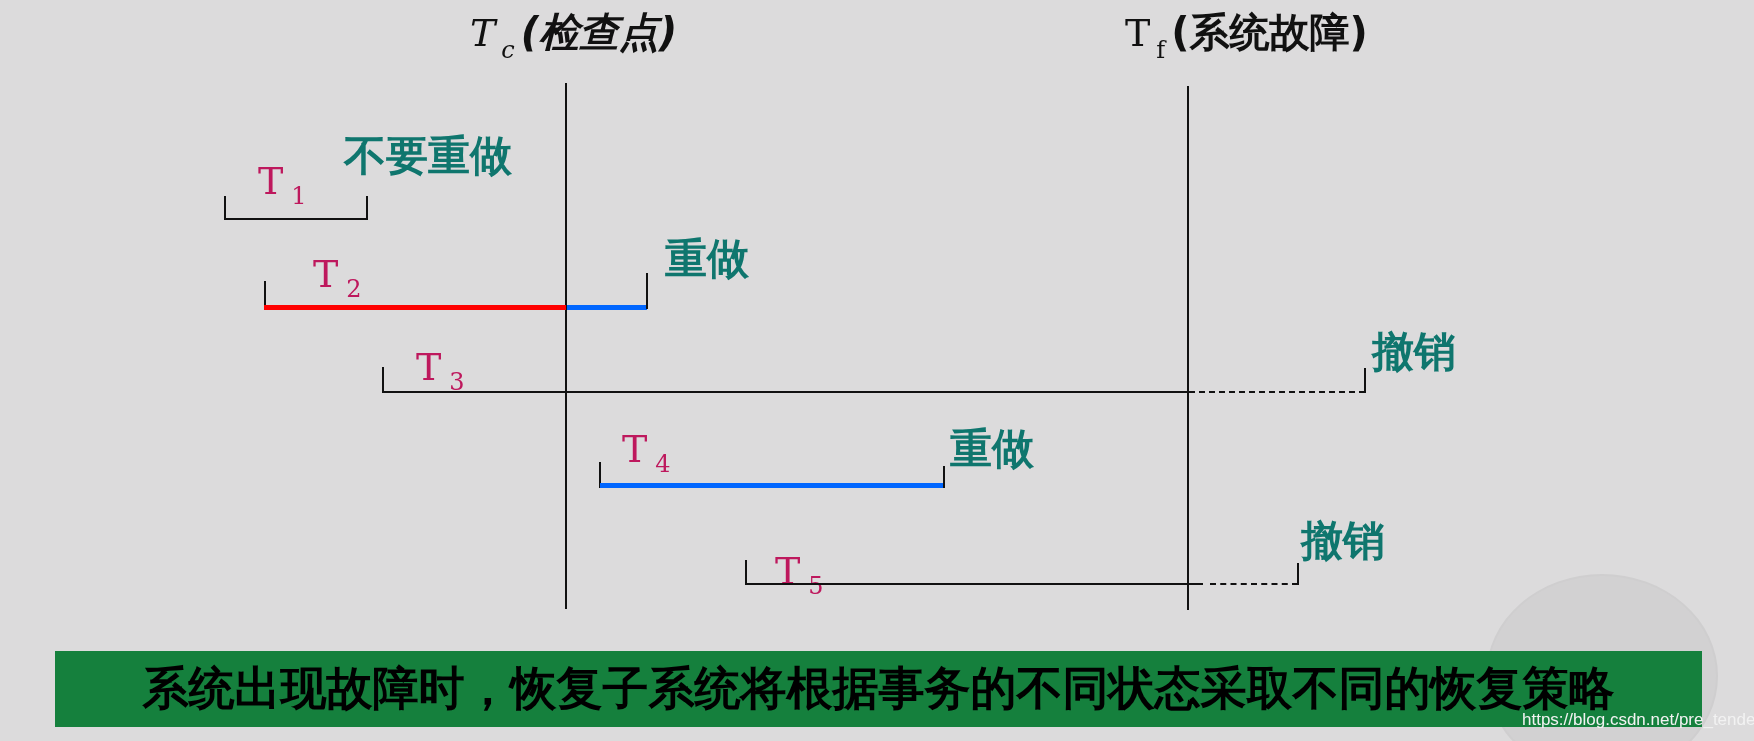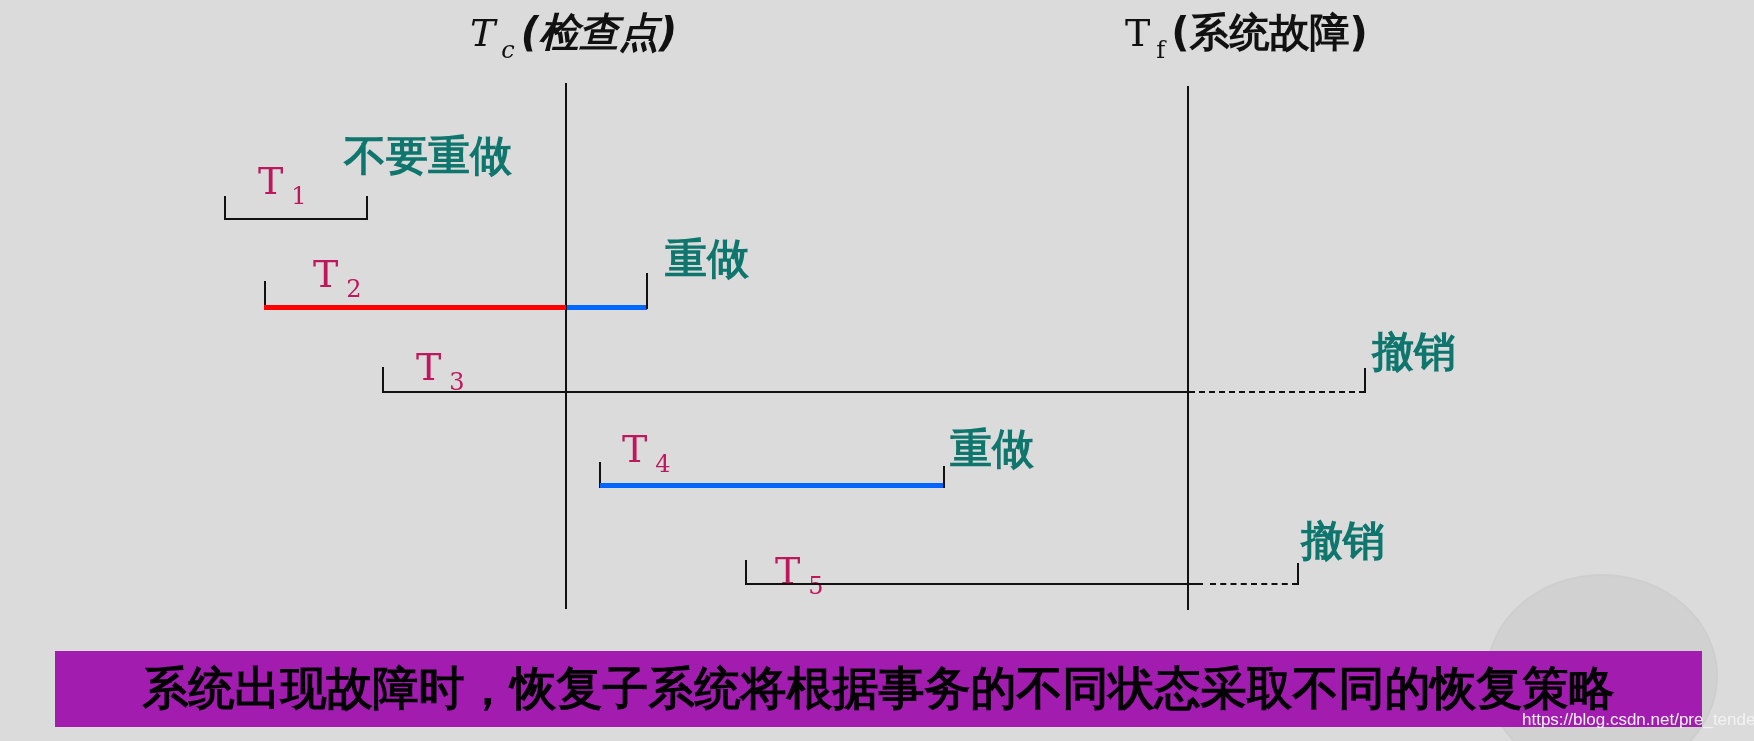--- a/index.html
+++ b/index.html
@@ -9,21 +9,21 @@
   .hline{position:absolute;height:2px;background:#111;}
   .tick{position:absolute;width:2px;background:#111;}
   .thick{height:5px;}
   .dash{position:absolute;height:0;border-top:2px dashed #111;}
   .tlabel{position:absolute;font-family:"DejaVu Serif","Liberation Serif",serif;font-size:38px;color:#be185d;line-height:1;}
   .tlabel sub{font-size:24px;vertical-align:-10px;margin-left:8px;}
   .cn{position:absolute;font-family:"DejaVu Sans","Liberation Sans",sans-serif;font-weight:bold;font-size:42px;color:#0f766e;line-height:1;white-space:nowrap;}
   .header{position:absolute;font-size:38px;color:#111;line-height:1;white-space:nowrap;font-family:"DejaVu Serif",serif;}
   .header sub{font-size:24px;vertical-align:-12px;margin:0 6px;}
   .header .cnh{font-family:"DejaVu Sans","Liberation Sans",sans-serif;font-weight:bold;font-size:40px;}
-  .banner{position:absolute;left:55px;top:651px;width:1647px;height:76px;background:#a21caf;
+  .banner{position:absolute;left:55px;top:651px;width:1647px;height:76px;background:#15803d;
           display:flex;align-items:center;justify-content:center;
           font-family:"DejaVu Sans","Liberation Sans",sans-serif;font-weight:bold;font-size:46px;color:#000;white-space:nowrap;}
   .seal{position:absolute;left:1486px;top:574px;width:228px;height:200px;border-radius:50%;
         background:#d2d1d2;border:2px solid #cfcecf;}
   .watermark{position:absolute;left:1522px;top:710px;font-family:"Liberation Sans",sans-serif;font-size:17px;color:#f2f2f2;white-space:nowrap;}
 </style>
 </head>
 <body>
 
 <div class="seal"></div>

